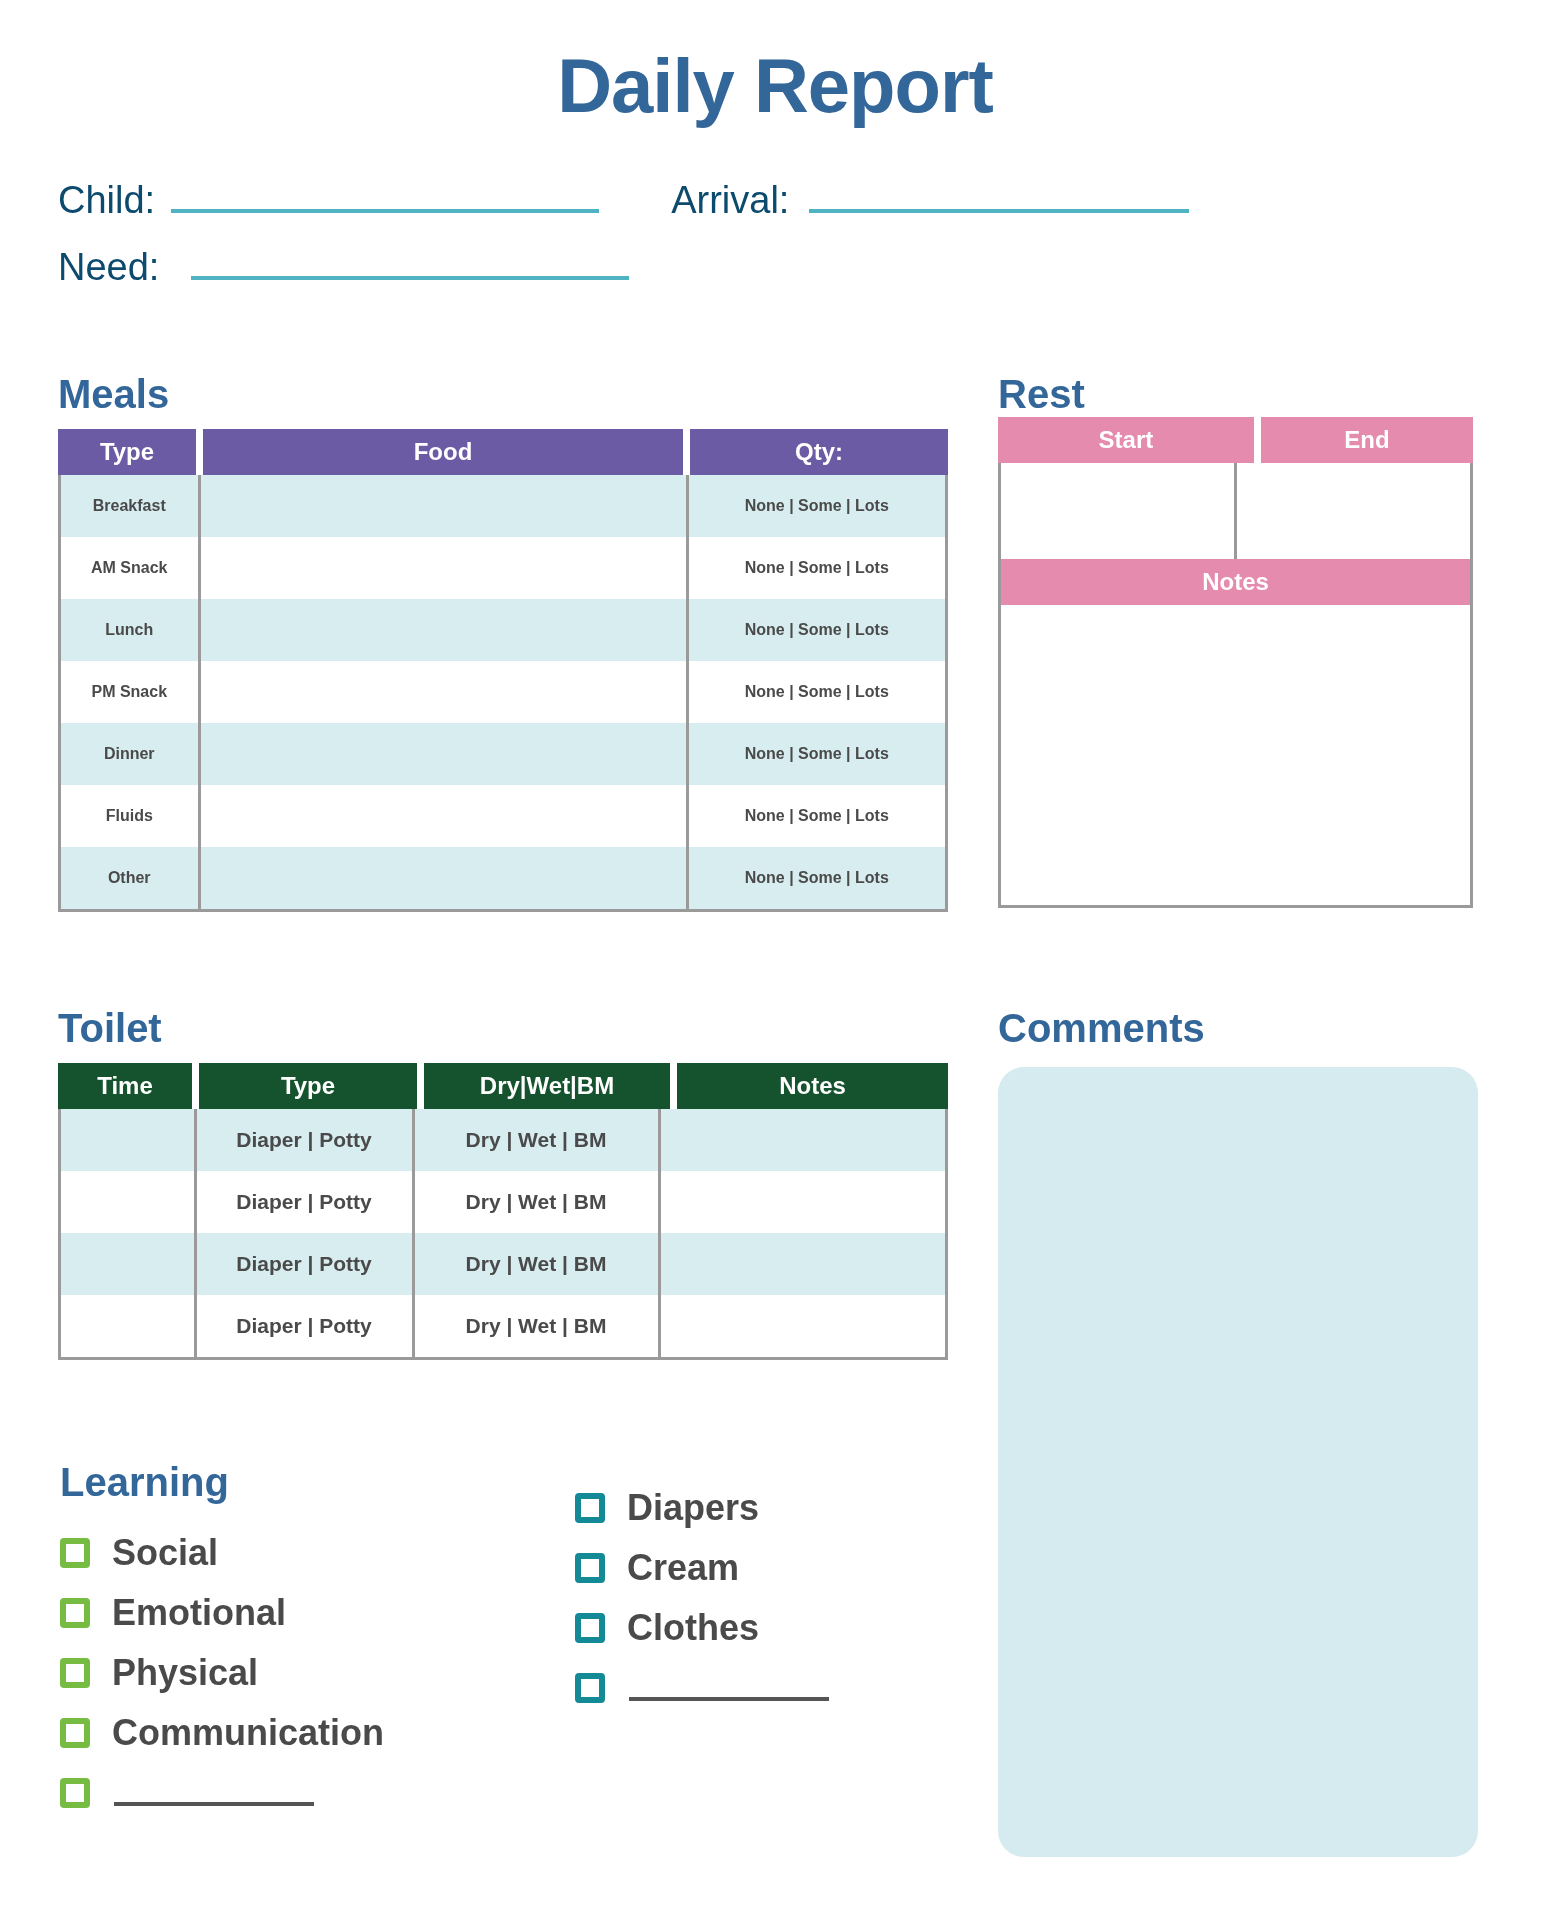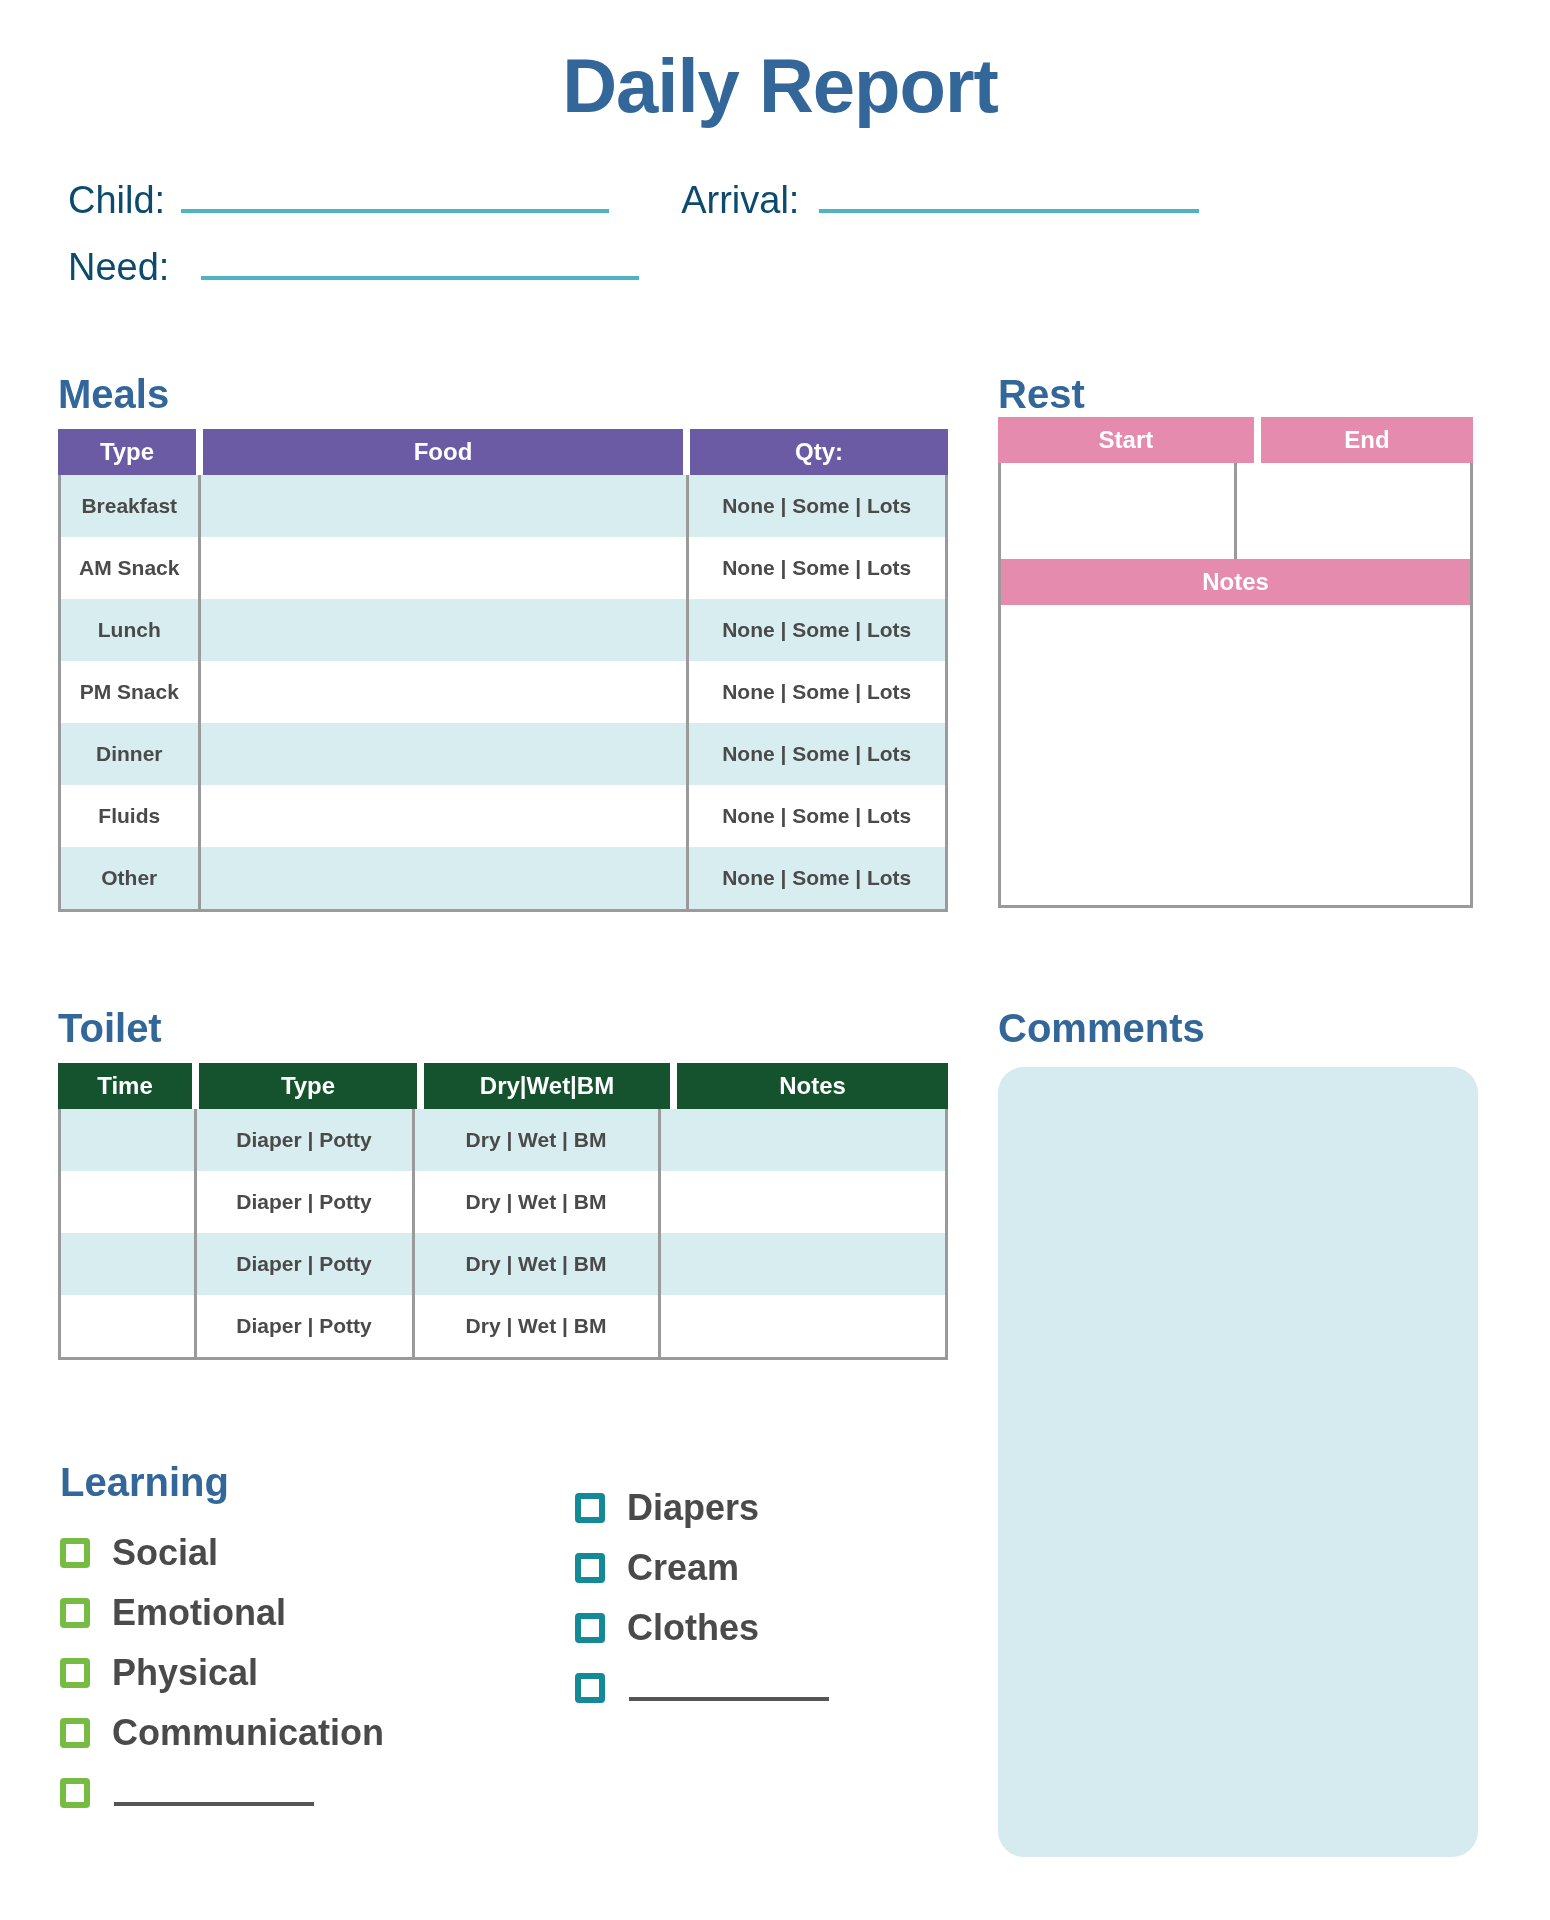--- a/index.html
+++ b/index.html
@@ -10,21 +10,20 @@
     background: #ffffff;
     font-family: "Liberation Sans", sans-serif;
   }
 
   .page {
     position: relative;
     width: 1550px;
     height: 1920px;
     background: #ffffff;
     overflow: hidden;
-    padding-left: 10px;
   }
 
   
   .title {
     text-align: center;
     font-size: 76px;
     font-weight: bold;
     color: #336699;
     letter-spacing: -1px;
     padding-top: 42px;
@@ -82,21 +81,21 @@
   }
   .meals-table { margin-top: 12px; }
   .meals-table .hdr-row td.mh { background: #6B5AA4; }
   .meals-body {
     border: 3px solid #9a9a9a;
     border-top: none;
   }
   .meals-body table { border-collapse: collapse; width: 100%; }
   .meals-body td {
     height: 62px;
-    font-size: 21px;
+    font-size: 16px;
     font-weight: bold;
     color: #4a4a4a;
     text-align: center;
     vertical-align: middle;
   }
   .meals-body tr.alt td { background: #D8EDF0; }
   .meals-body td.c-type { width: 138px; border-right: 3px solid #9a9a9a; }
   .meals-body td.c-food { border-right: 3px solid #9a9a9a; }
   .meals-body td.c-qty  { width: 258px; }
 

